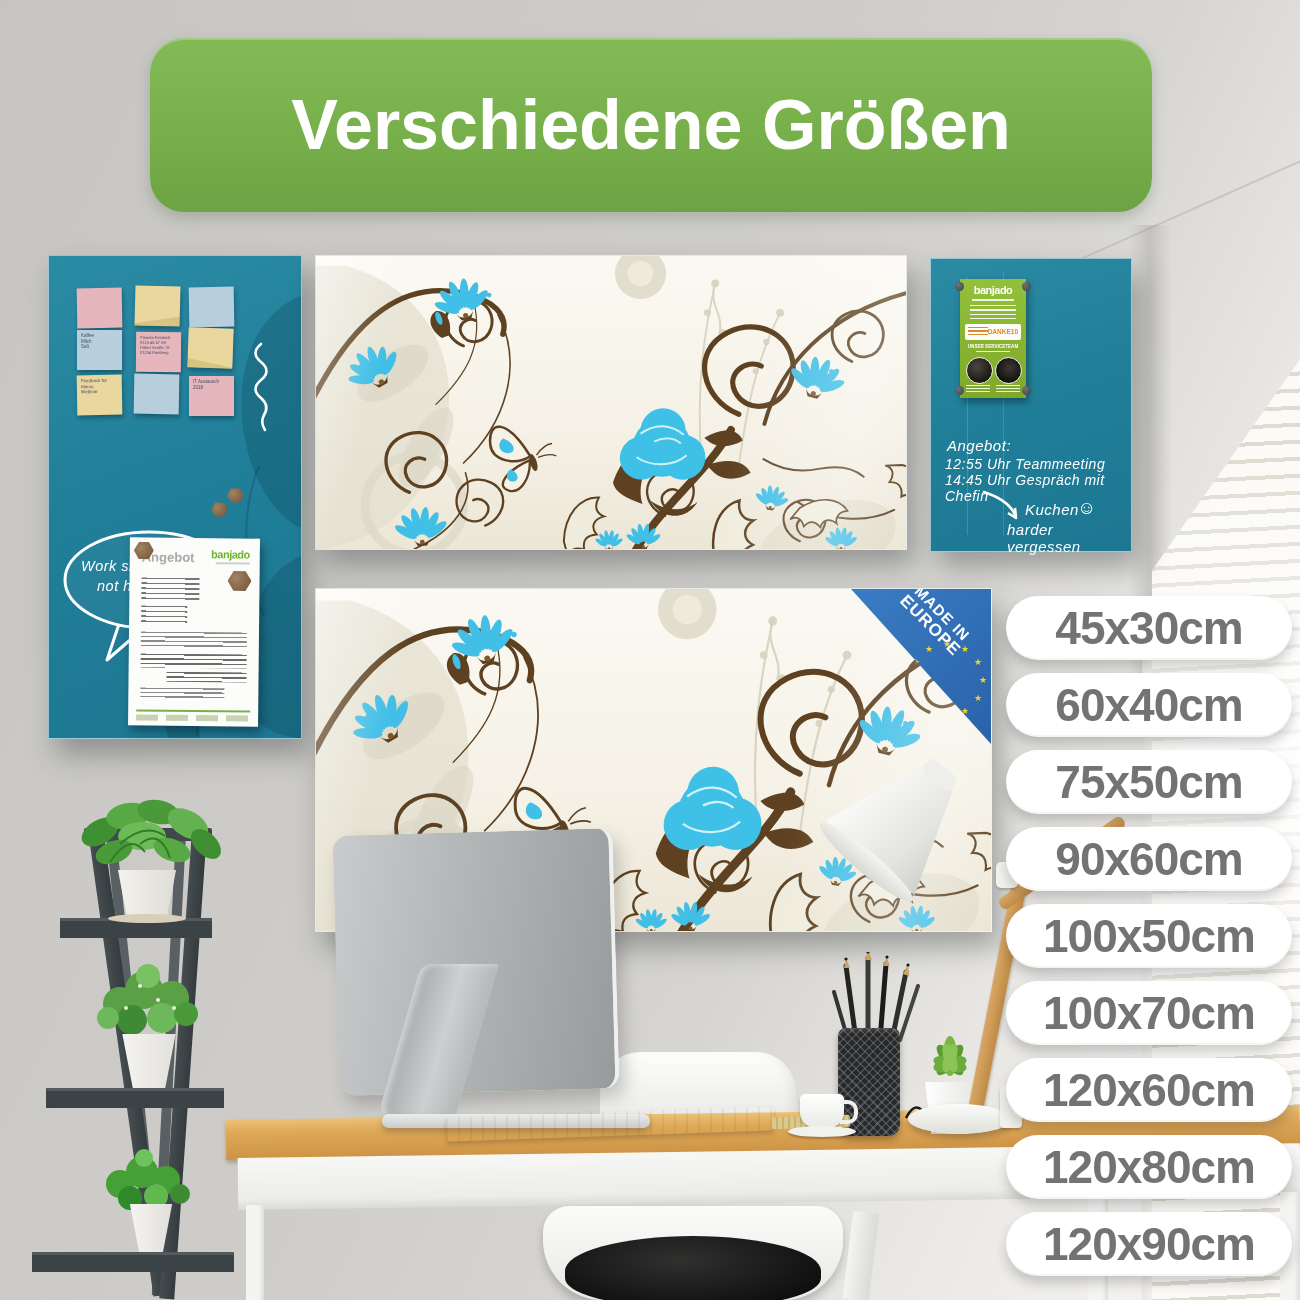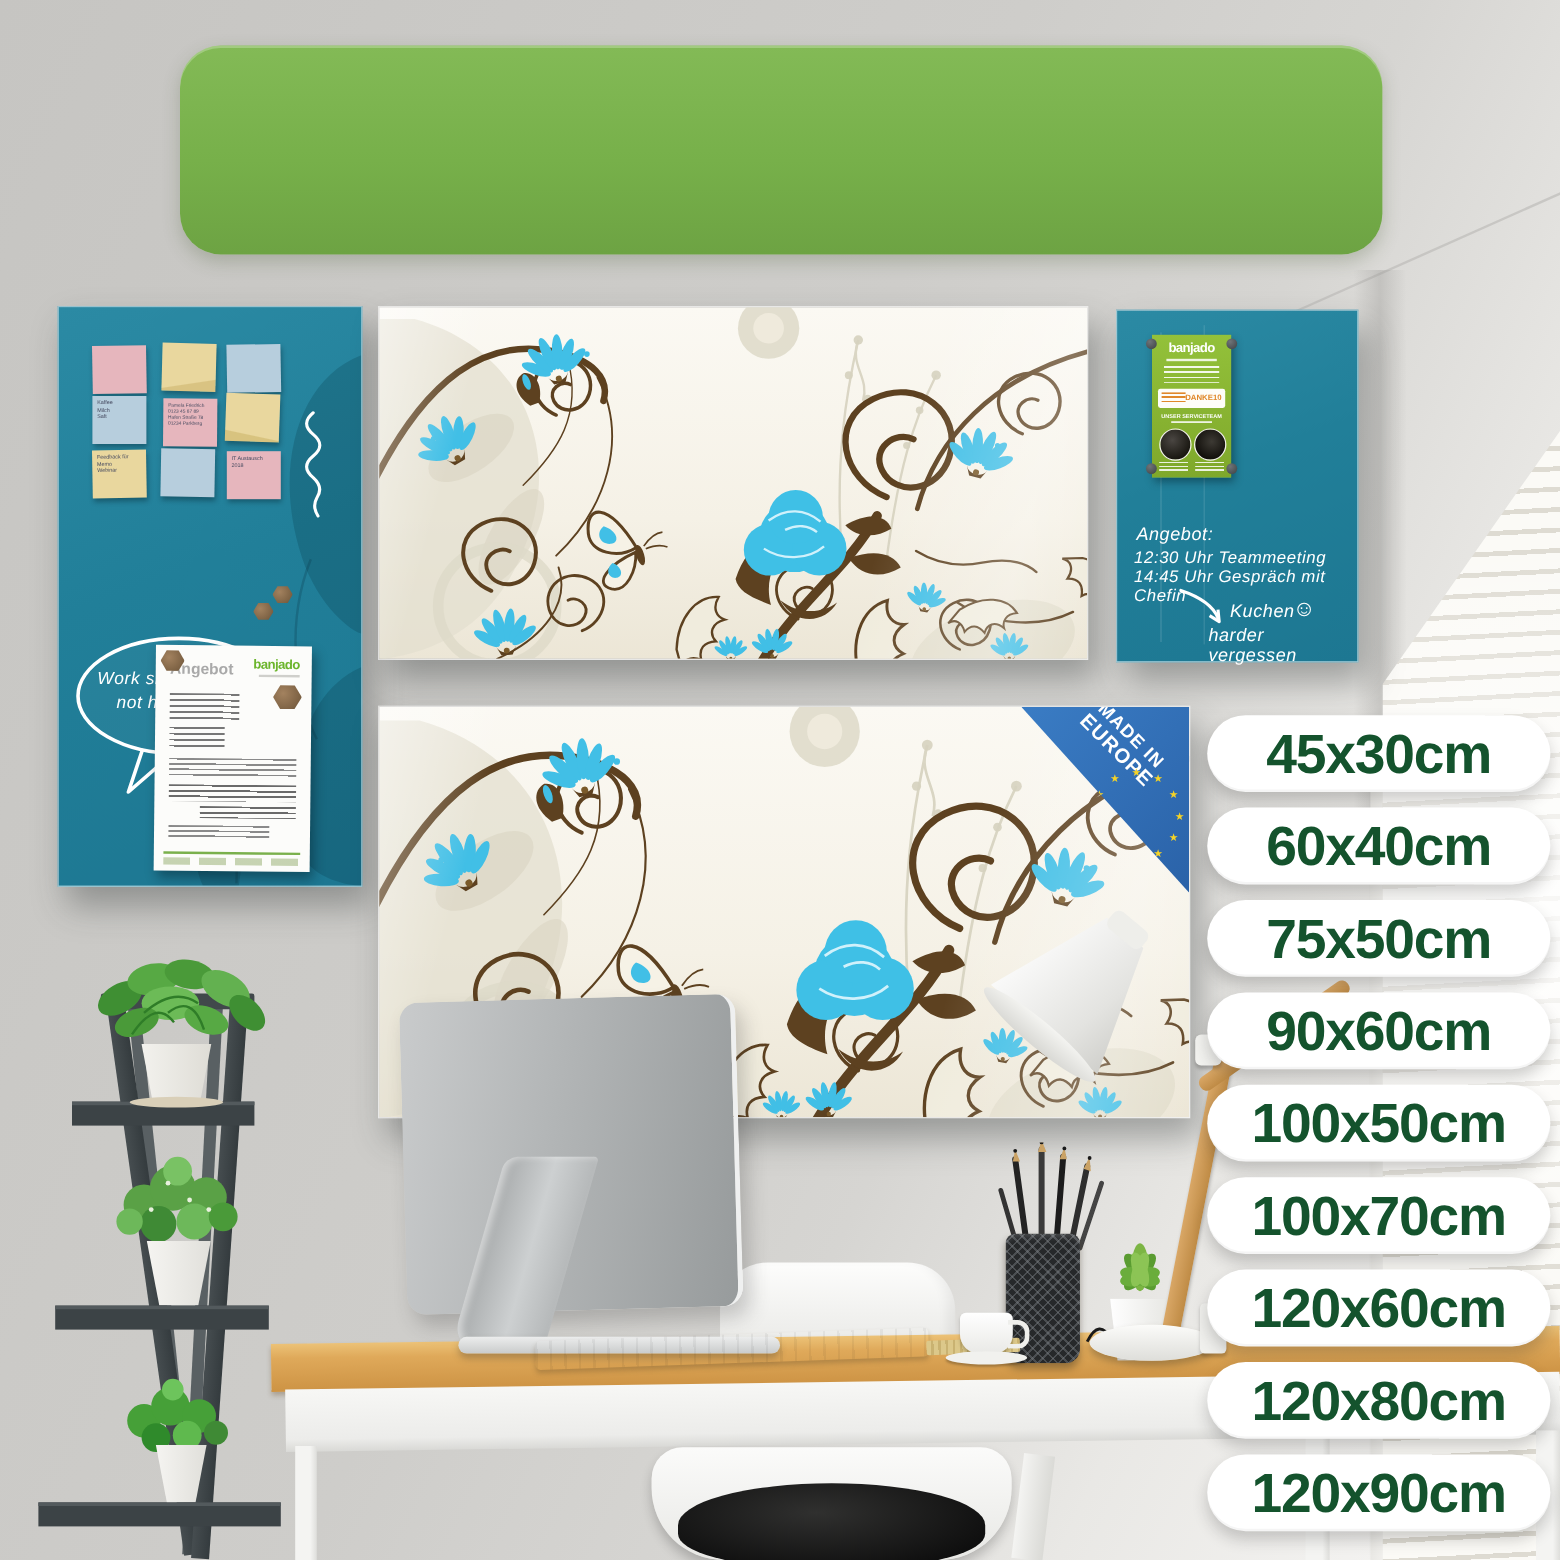--- a/index.html
+++ b/index.html
@@ -18,21 +18,21 @@
   .banner{left:150px;top:38px;width:1002px;height:174px;border-radius:34px;
      background:linear-gradient(180deg,#83ba56 0%,#77b04a 55%,#6da343 100%);
      box-shadow:0 6px 14px rgba(70,90,50,.25), inset 0 2px 0 rgba(255,255,255,.25);
      display:flex;flex-direction:column;align-items:center;justify-content:center;gap:2px;color:#fff;}
   .banner h1{margin:0;font-size:70px;font-weight:bold;letter-spacing:0px;}
   .banner h2{margin:0;font-size:50px;font-weight:bold;letter-spacing:0px;}
   
   .pill{left:1006px;width:286px;height:64px;border-radius:34px;background:#fff;
         box-shadow:0 7px 12px rgba(40,40,40,.22), inset 0 -2px 0 rgba(0,0,0,.04);
         display:flex;align-items:center;justify-content:center;
-        font-size:46px;font-weight:bold;color:#14532d;letter-spacing:-1px;}
+        font-size:46px;font-weight:bold;color:#737373;letter-spacing:-1px;}
   
   .note{width:45px;height:40px;box-shadow:1px 3px 4px rgba(0,20,30,.35);
         font-size:4.5px;line-height:1.25;color:#474b60;padding:3px 2px 2px 4px;box-sizing:border-box;overflow:hidden;}
   
   .blinds{left:1152px;top:340px;width:148px;height:960px;
      clip-path:polygon(0 24%,100% 2%,100% 100%,0 100%);}
   .blinds .slats{position:absolute;inset:-40px -10px;
      background:repeating-linear-gradient(184deg,#fbfaf6 0 13px,#dedbd2 13px 17px);
      transform:skewY(-7deg);}
   .wframe{left:1142px;top:620px;width:18px;height:680px;background:linear-gradient(90deg,#e9e8e4,#f6f5f2);box-shadow:2px 0 4px rgba(0,0,0,.12);}
@@ -263,21 +263,21 @@
     <div class="abs" style="left:35px;top:78px;width:25px;height:25px;border-radius:50%;background:radial-gradient(circle at 55% 40%,#3d3a34,#0f0d09 75%);border:1px solid #f2f2ea;"></div>
     <div class="abs" style="left:6px;top:106px;width:24px;height:9px;background:repeating-linear-gradient(rgba(255,255,255,.85) 0 1.1px,transparent 1.1px 3px);"></div>
     <div class="abs" style="left:36px;top:106px;width:24px;height:9px;background:repeating-linear-gradient(rgba(255,255,255,.85) 0 1.1px,transparent 1.1px 3px);"></div>
     <div class="abs magdot" style="left:-5px;top:3px;"></div>
     <div class="abs magdot" style="right:-5px;top:3px;"></div>
     <div class="abs magdot" style="left:-5px;bottom:3px;"></div>
     <div class="abs magdot" style="right:-5px;bottom:3px;"></div>
   </div>
 
   <div class="abs hand" style="left:16px;top:178px;font-size:15px;">Angebot:</div>
-  <div class="abs hand" style="left:14px;top:197px;font-size:14px;">12:30 Uhr Teammeeting</div>
+  <div class="abs hand" style="left:14px;top:197px;font-size:14px;">12:55 Uhr Teammeeting</div>
   <div class="abs hand" style="left:14px;top:213px;font-size:14px;">14:45 Uhr Gespräch mit Chefin</div>
   <svg class="abs" style="left:50px;top:230px;" width="42" height="34" viewBox="0 0 42 34">
     <path d="M3,3 C18,8 30,16 34,26" stroke="#fff" stroke-width="2.6" fill="none" stroke-linecap="round"></path>
     <path d="M27,24 L35,29 L34,19" stroke="#fff" stroke-width="2.6" fill="none" stroke-linejoin="round"></path>
   </svg>
   <div class="abs hand" style="left:94px;top:242px;font-size:15px;">Kuchen</div>
   <div class="abs hand" style="left:146px;top:238px;font-size:19px;font-style:normal;">☺</div>
   <div class="abs hand" style="left:76px;top:262px;font-size:15px;">harder vergessen</div>
 </div>
 
@@ -450,20 +450,21 @@
 </div>
 <div class="abs" style="left:908px;top:1104px;width:104px;height:30px;border-radius:50%;background:linear-gradient(180deg,#fbfbf9,#dededa);box-shadow:0 4px 6px rgba(70,60,40,.35);"></div>
 <div class="abs" style="left:1000px;top:1086px;width:22px;height:42px;border-radius:4px;background:#f0f0ed;box-shadow:0 2px 3px rgba(0,0,0,.2);"></div>
 
 <div class="abs" style="left:543px;top:1206px;width:300px;height:94px;border-radius:26px 26px 60px 60px;background:linear-gradient(180deg,#fbfbfa,#e8e8e5);overflow:hidden;box-shadow:0 6px 10px rgba(0,0,0,.2);">
   <div class="abs" style="left:22px;top:30px;width:256px;height:70px;border-radius:50% 50% 40% 40%;background:radial-gradient(ellipse at 45% 35%,#30302f,#0e0e0e 80%);"></div>
 </div>
 <div class="abs" style="left:848px;top:1212px;width:26px;height:88px;background:linear-gradient(90deg,#f4f4f2,#dadad6);transform:rotate(7deg);"></div>
 
 <div class="abs banner">
+  <h1>Verschiedene Größen</h1>
 </div>
 
 <div class="abs pill" style="top:596px;">45x30cm</div>
 <div class="abs pill" style="top:673px;">60x40cm</div>
 <div class="abs pill" style="top:750px;">75x50cm</div>
 <div class="abs pill" style="top:827px;">90x60cm</div>
 <div class="abs pill" style="top:904px;">100x50cm</div>
 <div class="abs pill" style="top:981px;">100x70cm</div>
 <div class="abs pill" style="top:1058px;">120x60cm</div>
 <div class="abs pill" style="top:1135px;">120x80cm</div>

